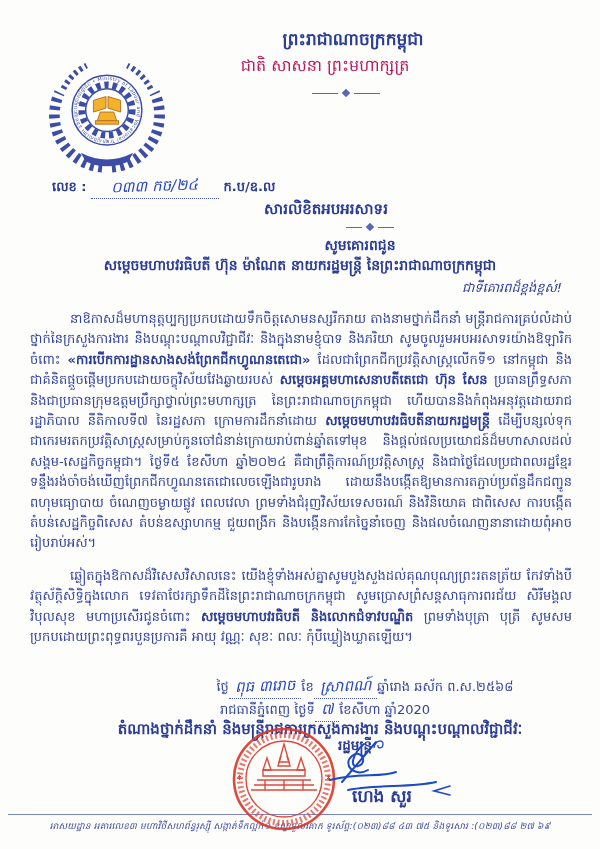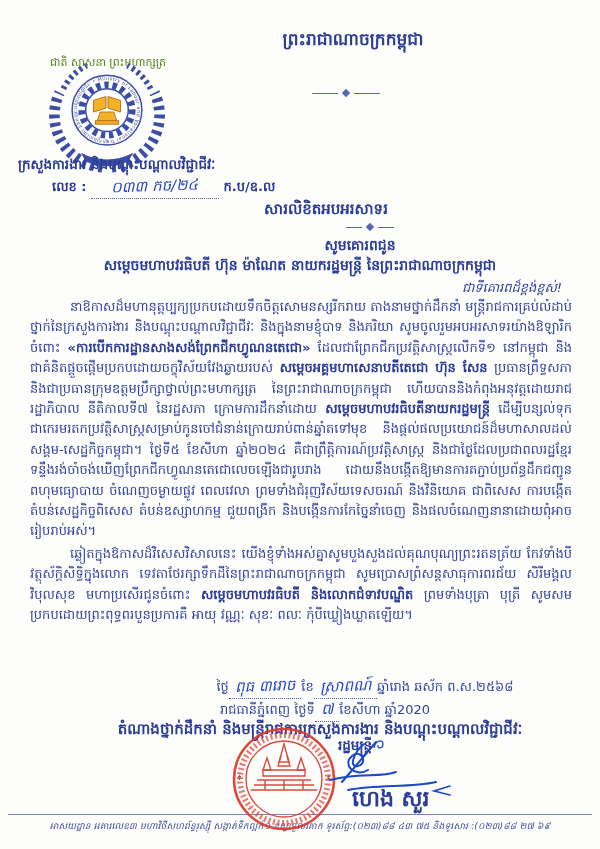--- a/index.html
+++ b/index.html
@@ -5,22 +5,22 @@
   html,body{margin:0;padding:0;background:#e9e9e7;}
   .page{
     position:relative;width:600px;height:849px;margin:0 auto;
     background:#fdfdfb;overflow:hidden;
     font-family:"DejaVu Sans","Liberation Sans",sans-serif;
     color:#33439e;
   }
   
   .kingdom{position:absolute;top:28px;left:0;right:0;text-align:center;padding-left:68px;
     font-size:17px;font-weight:bold;color:#2b3c96;margin-left:38px;}
-  .motto{position:absolute;top:55px;left:0;right:0;text-align:left;padding-left:50px;
-    font-size:11px;color:#4d7c0f;}
+  .motto{position:absolute;top:55px;left:0;right:0;text-align:center;padding-left:50px;
+    font-size:16px;color:#be185d;}
   .orn{position:absolute;display:flex;align-items:center;gap:5px;}
   .orn .line{height:1px;background:#5a66b5;width:26px;}
   .orn .dot{width:6px;height:6px;background:#5a66b5;transform:rotate(45deg);}
   .orn1{top:90px;left:312px;}
   .orn2{top:224px;left:346px;}
   .orn2 .line{width:16px;}
   
   .logo{position:absolute;top:50px;left:44px;}
   
   .ministry-name{position:absolute;top:156px;left:18px;font-size:13.5px;font-weight:bold;color:#2b3c96;}
@@ -32,37 +32,37 @@
   .doc-type{position:absolute;top:199px;left:0;right:0;text-align:center;padding-left:52px;
     font-size:15px;font-weight:bold;color:#2b3c96;}
   .salutation{position:absolute;top:236px;left:0;right:0;text-align:center;padding-left:120px;
     font-size:14px;font-weight:bold;color:#2b3c96;}
   .addressee{position:absolute;top:256px;left:20px;right:20px;text-align:center;
     font-size:14px;font-weight:bold;color:#2b3c96;}
   .deference{position:absolute;top:279px;right:38px;font-size:13px;font-weight:normal;
     font-style:italic;color:#2b3c96;}
   
   .body-block{position:absolute;top:297px;left:30px;right:28px;height:370px;overflow:hidden;}
-  .body-p{margin:0 0 2px 0;font-size:13px;line-height:20.4px;text-align:justify;
+  .body-p{margin:12px 0 2px 0;font-size:13px;line-height:20.4px;text-align:justify;
     text-indent:40px;color:#33439e;}
   .body-p b{color:#2b3c96;}
   .flourish{display:inline-block;vertical-align:middle;}
   
   .lunar-date{position:absolute;top:676px;left:0;right:0;text-align:center;padding-left:130px;
     font-size:13px;white-space:nowrap;}
   .greg-date{position:absolute;top:699px;left:0;right:0;text-align:center;padding-left:50px;
     font-size:13px;white-space:nowrap;}
   .blank{display:inline-block;border-bottom:1px dotted #4a57ac;padding:0 6px;}
   .on-behalf{position:absolute;top:719px;left:0;right:0;text-align:center;
     font-size:15px;font-weight:bold;color:#2b3c96;margin-left:40px;}
   .signer-title{position:absolute;top:737px;left:338px;font-size:13.5px;font-weight:bold;
     color:#2b3c96;z-index:4;}
   .stamp{position:absolute;top:726px;left:205px;z-index:2;opacity:.92;}
   .signature{position:absolute;top:738px;left:318px;z-index:5;}
-  .signer-name{position:absolute;top:785px;left:352px;font-size:22px;font-weight:bold;
+  .signer-name{position:absolute;top:785px;left:352px;font-size:17px;font-weight:bold;
     color:#2b3c96;z-index:6;}
   
   .footer-rule{position:absolute;top:814px;left:8px;right:8px;height:0;
     border-top:1.5px solid #7d86b8;}
   .footer-text{position:absolute;top:820px;left:0;right:0;text-align:center;
     font-size:9px;font-style:italic;color:#3d4a9d;letter-spacing:.2px;}
 </style>
 </head>
 <body>
 
@@ -97,21 +97,20 @@
     <circle cx="65" cy="62" r="22" fill="#ffffff" stroke="#3c4da6" stroke-width="1.5"></circle>
 
     <g>
       <path d="M51,52 L64,48 L64,60 L51,64 Z" fill="#f2b32a" stroke="#bd6e1e" stroke-width="1"></path>
       <path d="M79,52 L66,48 L66,60 L79,64 Z" fill="#f2b32a" stroke="#bd6e1e" stroke-width="1"></path>
       <path d="M58,64 h14 l3,9 h-20 z" fill="#f2b32a" stroke="#bd6e1e" stroke-width="1"></path>
       <rect x="53" y="73" width="24" height="3.5" fill="#f2b32a" stroke="#bd6e1e" stroke-width="1"></rect>
     </g>
   </svg>
 
-  <div class="ministry-name">ក្រសួងការងារ និងបណ្តុះបណ្តាលវិជ្ជាជីវៈ</div>
   <div class="ref-line">
     <span>លេខ :</span>
     <span class="ref-dots"><span class="hand">០៣៣ កច/២៤</span></span>
     <span>ក.ប/ឧ.ល</span>
   </div>
 
   <div class="doc-type">សារលិខិតអបអរសាទរ</div>
   <div class="orn orn2">
     <span class="line"></span>
       <span class="dot"></span>

